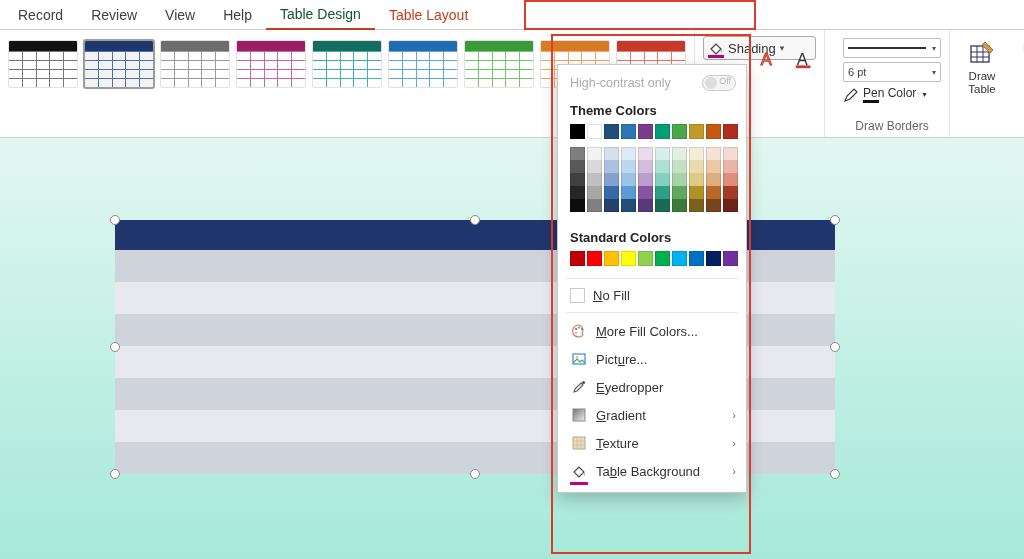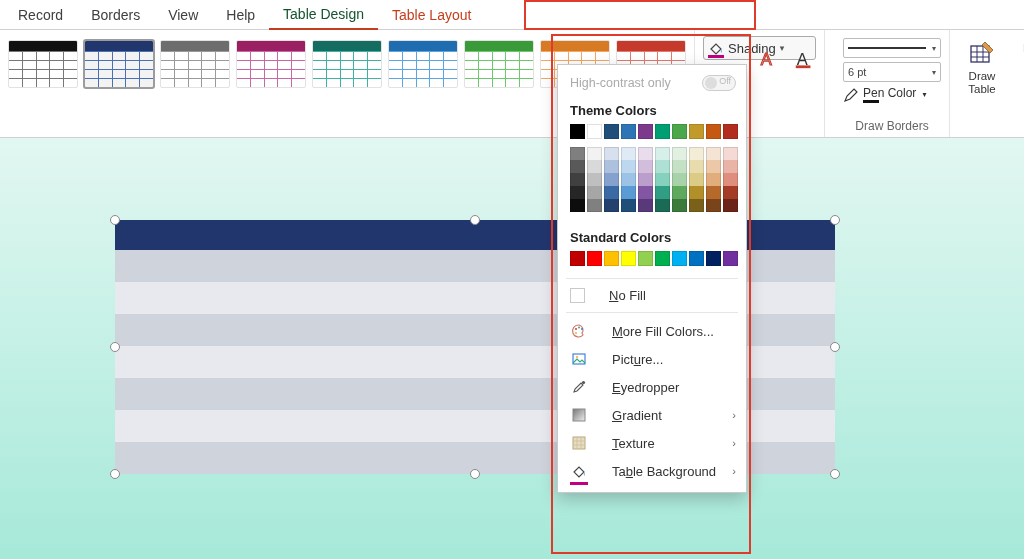--- a/index.html
+++ b/index.html
@@ -67,38 +67,38 @@
   .toggle .knob { width:12px; height:12px; border-radius:50%; background:#ddd; position:absolute; top:1px; left:2px; }
   .toggle .offtxt { position:absolute; right:4px; top:0; font-size:9px; color:#bbb; }
   .dropdown .sect-title { font-weight:600; font-size:13px; padding:4px 12px 6px 12px; color:#222; }
   .color-grid { display:grid; grid-template-columns:repeat(10,15px); gap:2px; padding:0 12px 8px 12px; }
   .color-grid.shade { row-gap:0; }
   .color-grid .sw { width:15px; height:15px; border:1px solid rgba(0,0,0,0.12); }
   .color-grid.shade .sw { height:13px; border-top:none; border-bottom:none; }
   .color-grid.shade .sw.first { border-top:1px solid rgba(0,0,0,0.12); }
   .color-grid.shade .sw.last { border-bottom:1px solid rgba(0,0,0,0.12); }
   .sep { height:1px; background:#e6e6e6; margin:4px 8px; }
-  .menu-item { display:flex; align-items:center; gap:24px; padding:5px 12px; font-size:13px; color:#333; cursor:pointer; position:relative; }
+  .menu-item { display:flex; align-items:center; gap:8px; padding:5px 12px; font-size:13px; color:#333; cursor:pointer; position:relative; }
   .menu-item .micon { width:18px; height:18px; display:flex; align-items:center; justify-content:center; }
   .menu-item .micon svg { width:16px; height:16px; }
   .menu-item .chev { position:absolute; right:10px; font-size:11px; color:#666; }
   .menu-item .ul-accent { position:absolute; left:12px; bottom:3px; width:18px; height:3px; background:#c00080; }
   .menu-item .u { text-decoration:underline; }
   .nofill-sw { width:15px; height:15px; border:1px solid #c9c9c9; background:#fff; }
 
   
   .red-box { position:absolute; border:2px solid #e03b2a; pointer-events:none; z-index:40; }
 
 </style>
 </head>
 <body>
 
 <div class="menubar">
   <div class="tab">Record</div>
-  <div class="tab">Borders</div>
+  <div class="tab">Review</div>
   <div class="tab">View</div>
   <div class="tab">Help</div>
   <div class="tab active">Table Design</div>
   <div class="tab context">Table Layout</div>
 </div>
 
 <div class="ribbon">
 
   <div class="ribbon-group" style="flex:0 0 640px;">
     <div class="styles-gallery" id="styles-gallery">

